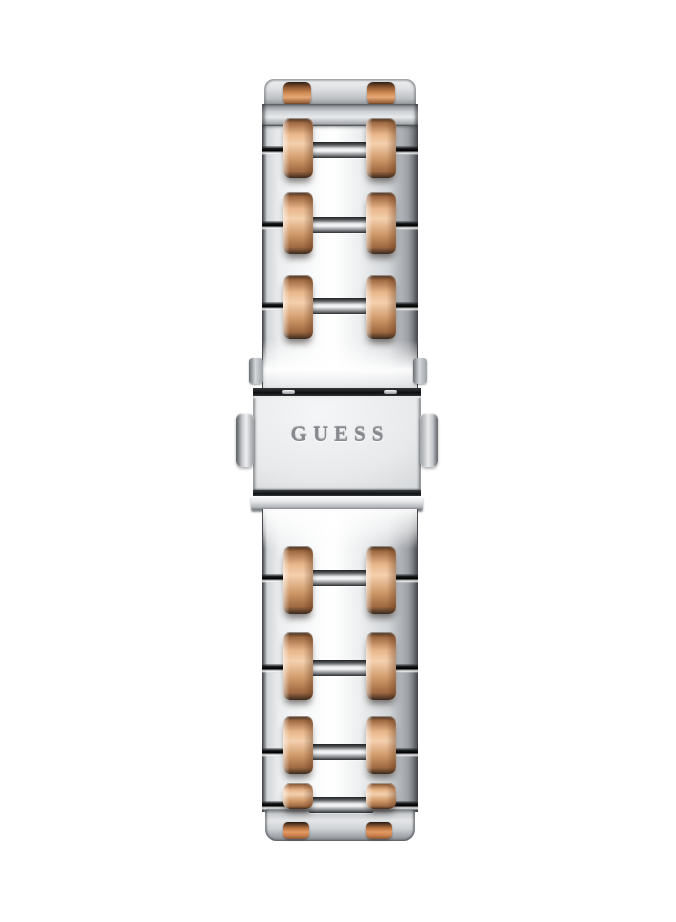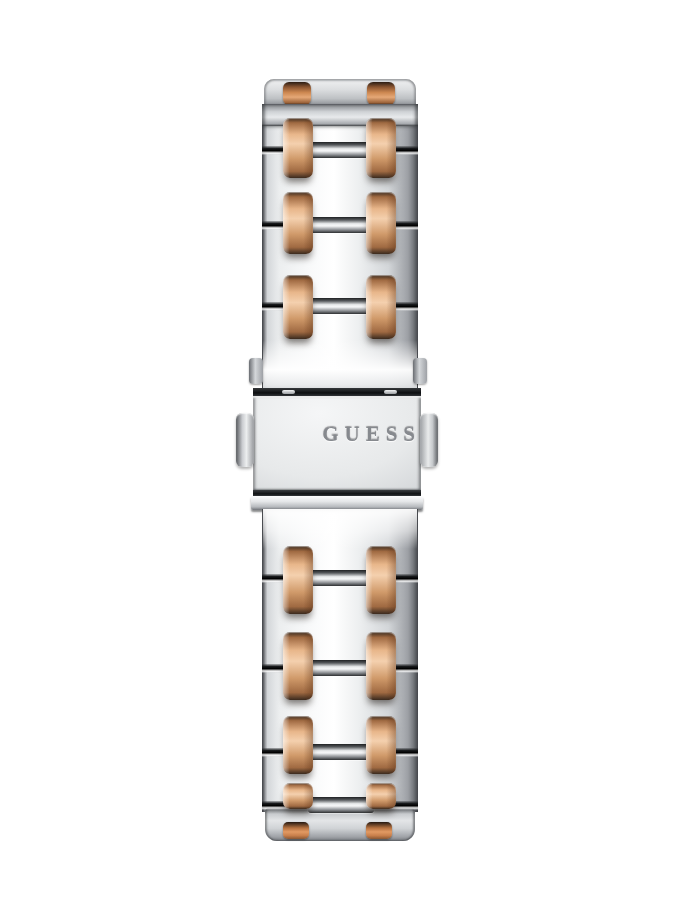--- a/index.html
+++ b/index.html
@@ -100,21 +100,21 @@
   }
   .clasp-plate{
     position:absolute;left:253px;top:396px;width:168px;height:95px;
     background:radial-gradient(130% 150% at 40% 18%, #f5f6f7 0%, #e7e9ea 45%, #ced1d4 80%, #a9acb0 100%);
     box-shadow: inset 0 2px 2px rgba(255,255,255,.8),
                 inset 2px 0 3px rgba(52,55,58,.55), inset -2px 0 3px rgba(52,55,58,.6),
                 inset 0 -2px 2px rgba(70,73,77,.5);
   }
   .brand{
     position:absolute;left:0;top:26px;width:100%;
-    text-align:right;
+    text-align:center;
     font-family:"Liberation Serif",serif;font-weight:700;font-size:21px;line-height:24px;
     letter-spacing:6px;text-indent:6px;
     color:var(--engraving-gray,#86898e);
     text-shadow:0 1px 1px rgba(255,255,255,.95), 0 -1px 1px rgba(70,70,72,.55);
   }
   .push-btn{
     position:absolute;width:18px;height:54px;top:413px;border-radius:6px;
     background:linear-gradient(90deg,#55585c 0%,#caccd0 35%,#eceeef 58%,#97999d 100%);
     box-shadow:0 2px 3px rgba(0,0,0,.3), inset 0 1px 1px rgba(255,255,255,.7);
   }

